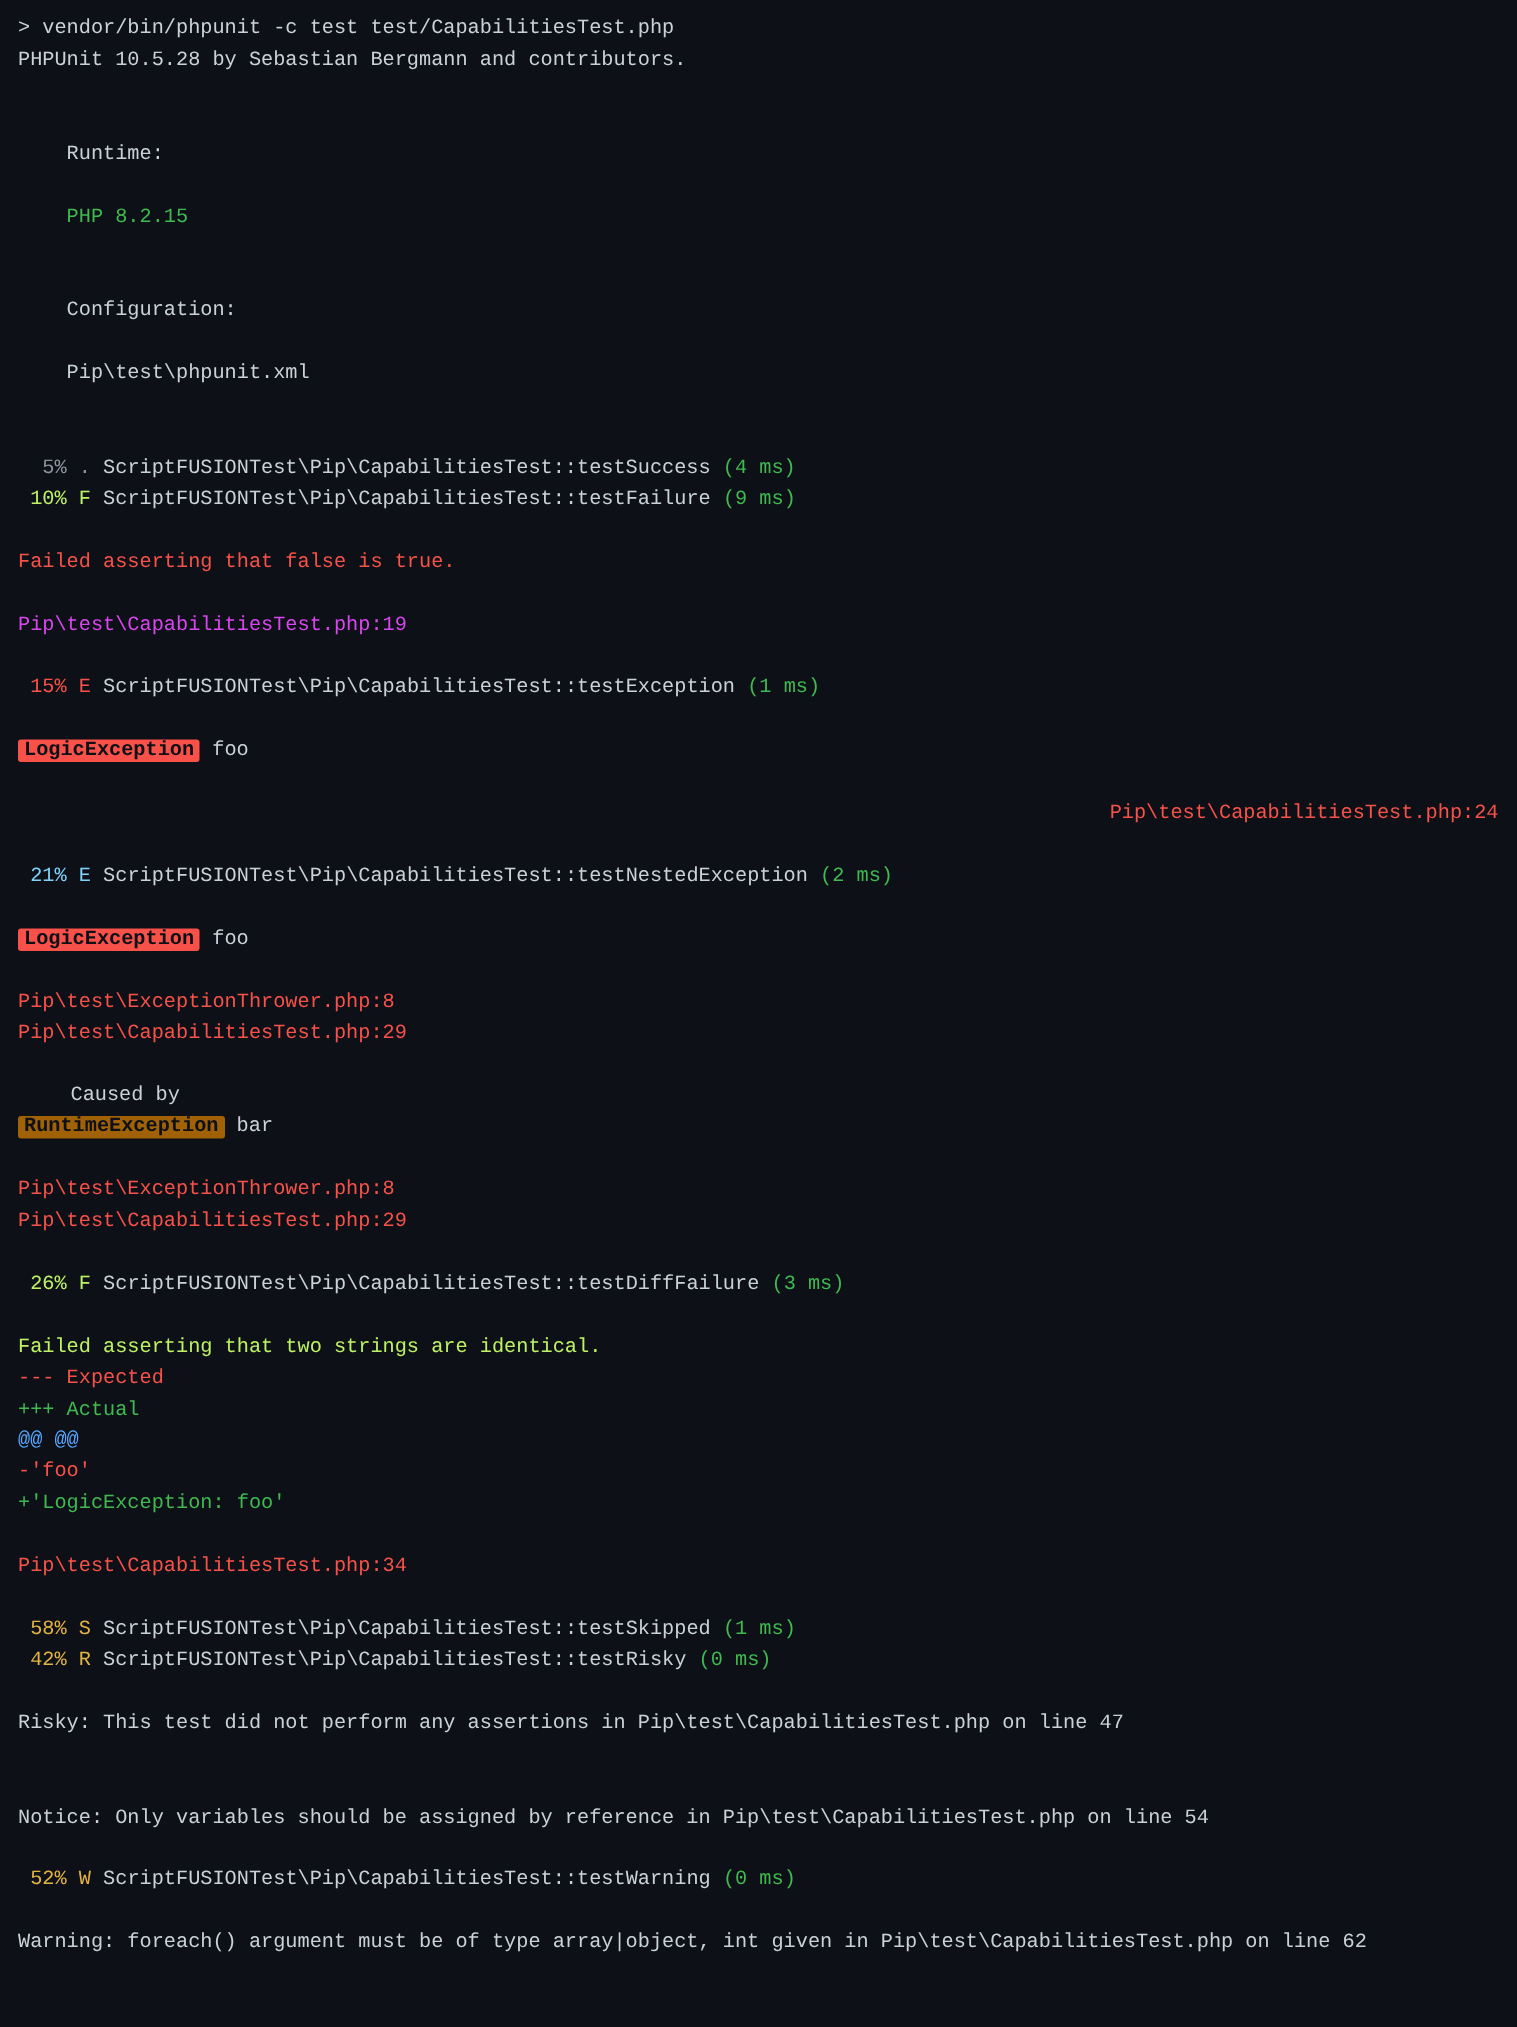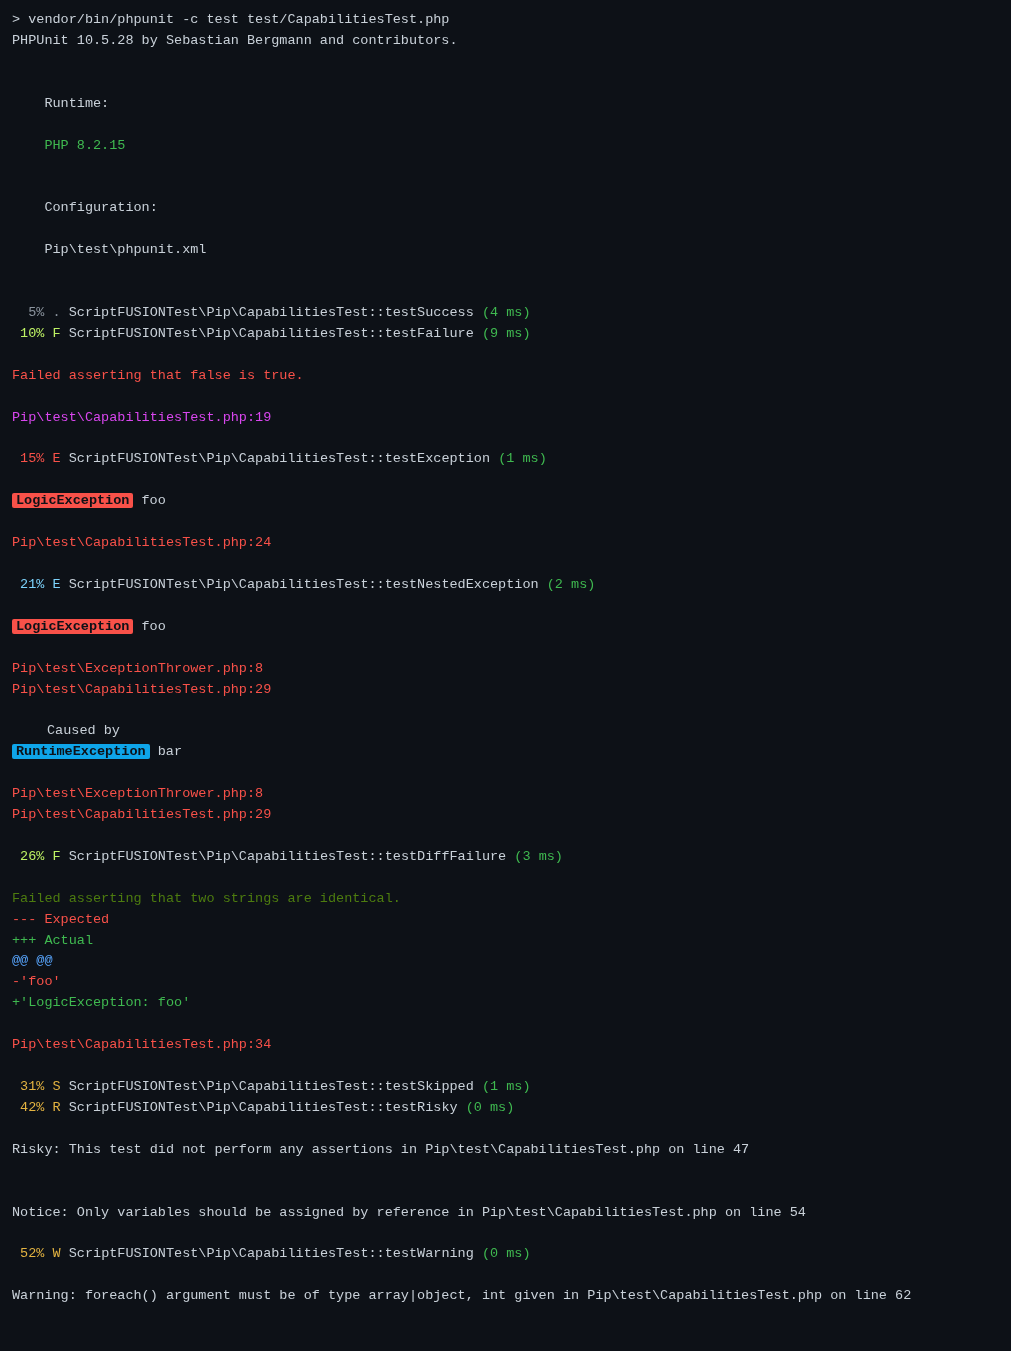--- a/index.html
+++ b/index.html
@@ -40,47 +40,47 @@
     <div class="line"><span style="color: #bef264; margin-top: 42px;"> 10% F</span> <span style="color:#c9d1d9">ScriptFUSIONTest\Pip\CapabilitiesTest::testFailure</span> <span style="color:#3fb950">(9 ms)</span></div>
     <div class="line">&nbsp;</div>
     <div class="line" style="color: rgb(248, 81, 73);">Failed asserting that false is true.</div>
     <div class="line">&nbsp;</div>
     <div class="line" style="color: #d946ef;">Pip\test\CapabilitiesTest.php:19</div>
     <div class="line">&nbsp;</div>
     <div class="line"><span style="color: rgb(248, 81, 73);"> 15% E</span> <span style="color:#c9d1d9">ScriptFUSIONTest\Pip\CapabilitiesTest::testException</span> <span style="color:#3fb950">(1 ms)</span></div>
     <div class="line">&nbsp;</div>
     <div class="line"><span style="background:#f85149;color:#0d1117;padding:0 4px;border-radius:2px;font-weight:bold">LogicException</span><span style="color:#c9d1d9"> foo</span></div>
     <div class="line">&nbsp;</div>
-    <div class="line" style="color: rgb(248, 81, 73);">Pip\test\CapabilitiesTest.php:24</div>
+    <div class="line" style="color: rgb(248, 81, 73); text-align: right;">Pip\test\CapabilitiesTest.php:24</div>
     <div class="line">&nbsp;</div>
     <div class="line"><span style="color: #7dd3fc; margin-top: 22px;"> 21% E</span> <span style="color:#c9d1d9">ScriptFUSIONTest\Pip\CapabilitiesTest::testNestedException</span> <span style="color:#3fb950">(2 ms)</span></div>
     <div class="line">&nbsp;</div>
     <div class="line"><span style="background:#f85149;color:#0d1117;padding:0 4px;border-radius:2px;font-weight:bold">LogicException</span><span style="color:#c9d1d9"> foo</span></div>
     <div class="line">&nbsp;</div>
     <div class="line" style="color: rgb(248, 81, 73);">Pip\test\ExceptionThrower.php:8</div>
     <div class="line" style="color: rgb(248, 81, 73);">Pip\test\CapabilitiesTest.php:29</div>
     <div class="line">&nbsp;</div>
     <div class="line" style="color: rgb(201, 209, 217); margin-left: 35px;">Caused by</div>
-    <div class="line"><span style="background:#0ea5e9;color:#0d1117;padding:0 4px;border-radius:2px;font-weight:bold">RuntimeException</span><span style="color:#c9d1d9"> bar</span></div>
+    <div class="line"><span style="background:#a16207;color:#0d1117;padding:0 4px;border-radius:2px;font-weight:bold">RuntimeException</span><span style="color:#c9d1d9"> bar</span></div>
     <div class="line">&nbsp;</div>
     <div class="line" style="color: rgb(248, 81, 73);">Pip\test\ExceptionThrower.php:8</div>
     <div class="line" style="color: rgb(248, 81, 73);">Pip\test\CapabilitiesTest.php:29</div>
     <div class="line">&nbsp;</div>
     <div class="line"><span style="color: #bef264;"> 26% F</span> <span style="color:#c9d1d9">ScriptFUSIONTest\Pip\CapabilitiesTest::testDiffFailure</span> <span style="color:#3fb950">(3 ms)</span></div>
     <div class="line">&nbsp;</div>
-    <div class="line" style="color: #4d7c0f;">Failed asserting that two strings are identical.</div>
+    <div class="line" style="color: #bef264;">Failed asserting that two strings are identical.</div>
     <div class="line" style="color: rgb(248, 81, 73);">--- Expected</div>
     <div class="line" style="color: rgb(63, 185, 80);">+++ Actual</div>
     <div class="line" style="color: rgb(88, 166, 255);">@@ @@</div>
     <div class="line" style="color: rgb(248, 81, 73);">-'foo'</div>
     <div class="line" style="color: rgb(63, 185, 80);">+'LogicException: foo'</div>
     <div class="line">&nbsp;</div>
     <div class="line" style="color: rgb(248, 81, 73);">Pip\test\CapabilitiesTest.php:34</div>
     <div class="line">&nbsp;</div>
-    <div class="line"><span style="color: rgb(227, 179, 65);"> 31% S</span> <span style="color:#c9d1d9">ScriptFUSIONTest\Pip\CapabilitiesTest::testSkipped</span> <span style="color:#3fb950">(1 ms)</span></div>
+    <div class="line"><span style="color: rgb(227, 179, 65);"> 58% S</span> <span style="color:#c9d1d9">ScriptFUSIONTest\Pip\CapabilitiesTest::testSkipped</span> <span style="color:#3fb950">(1 ms)</span></div>
     <div class="line"><span style="color: rgb(227, 179, 65);"> 42% R</span> <span style="color:#c9d1d9">ScriptFUSIONTest\Pip\CapabilitiesTest::testRisky</span> <span style="color:#3fb950">(0 ms)</span></div>
     <div class="line">&nbsp;</div>
     <div class="line" style="color: rgb(201, 209, 217);">Risky: This test did not perform any assertions in Pip\test\CapabilitiesTest.php on line 47</div>
     <div class="line">&nbsp;</div>
     <div class="line">&nbsp;</div>
     <div class="line" style="color: rgb(201, 209, 217);">Notice: Only variables should be assigned by reference in Pip\test\CapabilitiesTest.php on line 54</div>
     <div class="line">&nbsp;</div>
     <div class="line"><span style="color: rgb(227, 179, 65);"> 52% W</span> <span style="color:#c9d1d9">ScriptFUSIONTest\Pip\CapabilitiesTest::testWarning</span> <span style="color:#3fb950">(0 ms)</span></div>
     <div class="line">&nbsp;</div>
     <div class="line" style="color: rgb(201, 209, 217);">Warning: foreach() argument must be of type array|object, int given in Pip\test\CapabilitiesTest.php on line 62</div>

